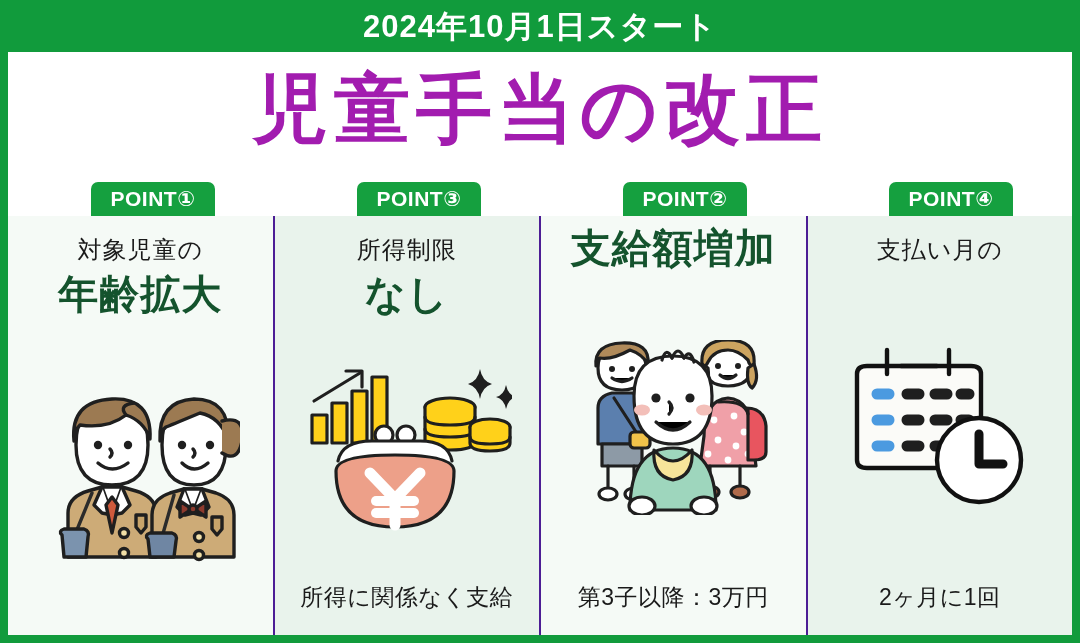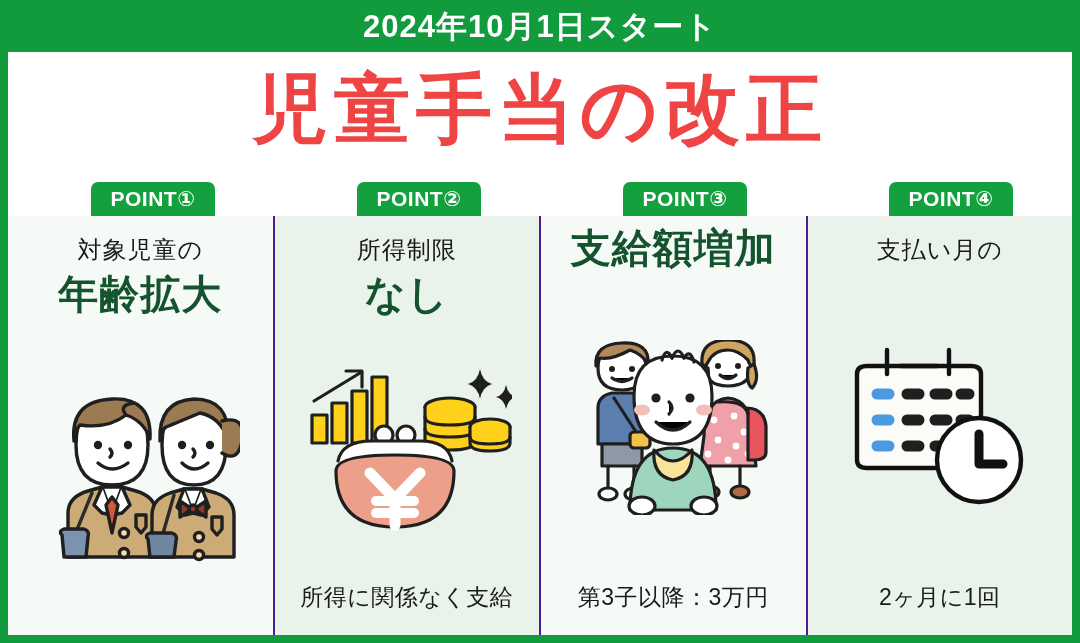--- a/index.html
+++ b/index.html
@@ -24,21 +24,21 @@
 
   
   .frame{
     position:absolute;left:8px;top:52px;right:8px;bottom:8px;
     background:#ffffff;overflow:hidden;
   }
 
   
   .title-zone{height:114px;display:flex;align-items:center;justify-content:center;background:#ffffff;}
   .main-title{
-    color:#ef4444;font-size:76px;font-weight:bold;letter-spacing:6px;
+    color:#a21caf;font-size:76px;font-weight:bold;letter-spacing:6px;
     line-height:1;white-space:nowrap;
   }
 
   
   .badge-row{
     position:absolute;left:12px;top:120px;width:100%;height:44px;
     display:flex;z-index:3;pointer-events:none;
   }
   .badge-cell{flex:1;display:flex;justify-content:center;align-items:flex-end;}
   .badge{
@@ -91,24 +91,24 @@
 
     <div class="title-zone">
       <div class="main-title">児童手当の改正</div>
     </div>
 
     <div class="badge-row">
       <div class="badge-cell">
         <div class="badge">POINT①</div>
       </div>
       <div class="badge-cell">
+        <div class="badge">POINT③</div>
+      </div>
+      <div class="badge-cell">
         <div class="badge">POINT②</div>
-      </div>
-      <div class="badge-cell">
-        <div class="badge">POINT③</div>
       </div>
       <div class="badge-cell">
         <div class="badge">POINT④</div>
       </div>
     </div>
 
     <div class="columns">
 
       <div class="col tint-a">
         <div class="sub">対象児童の</div>

